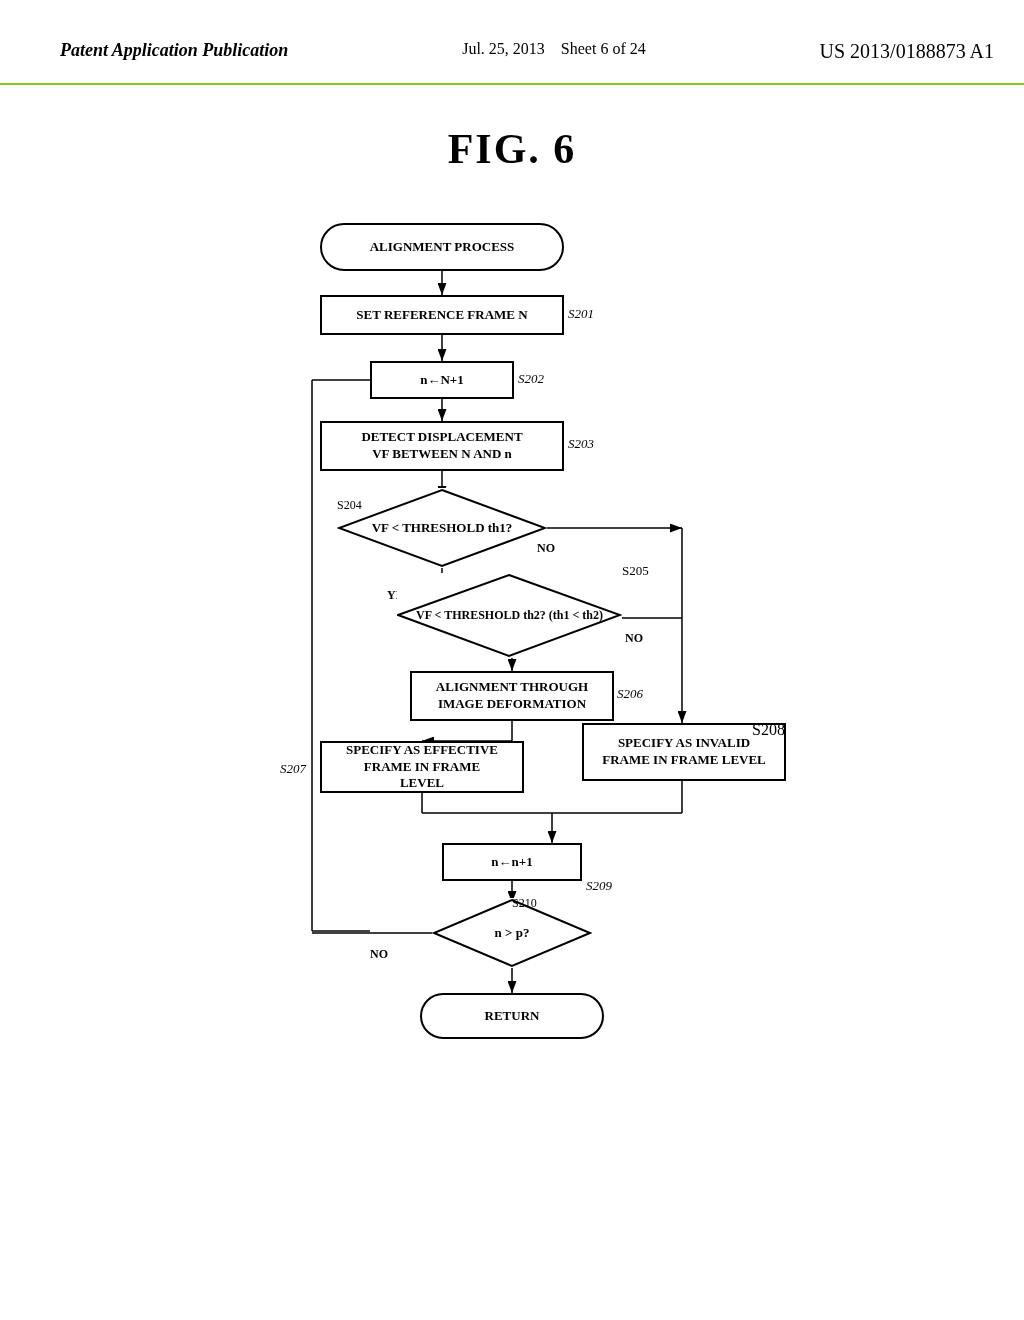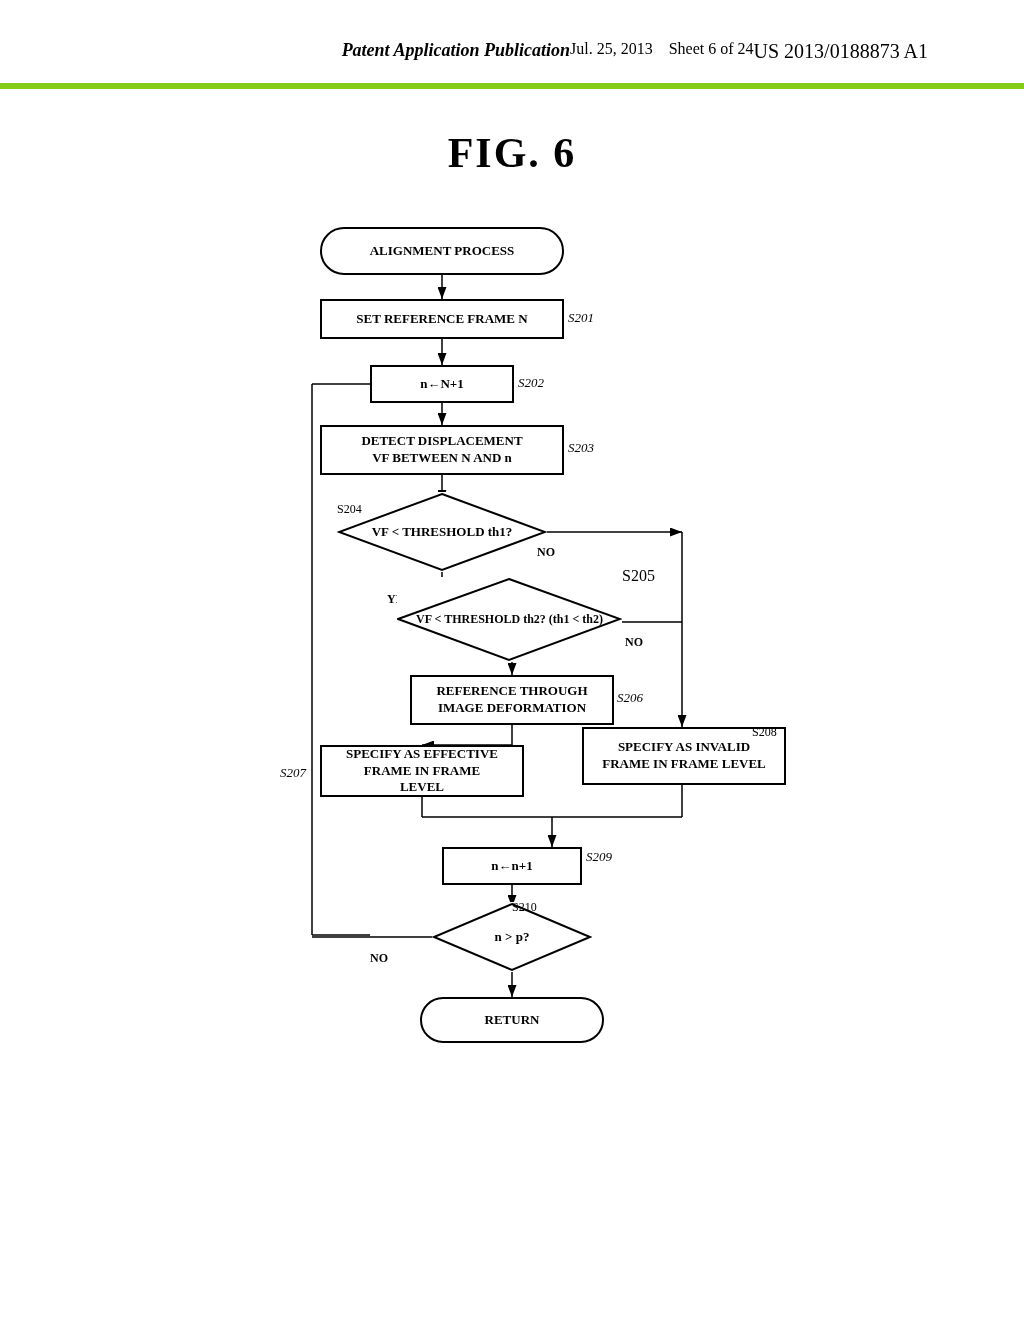--- a/index.html
+++ b/index.html
@@ -8,24 +8,24 @@
       font-family: 'Times New Roman', Times, serif;
       width: 1024px;
       min-height: 1320px;
       position: relative;
       overflow-x: hidden;
     }
 
     
     .header {
       display: flex;
-      justify-content: flex-end;
+      justify-content: space-between;
       align-items: flex-start;
-      padding: 40px 96px 20px 60px;
-      border-bottom: 6px solid #84cc16;
+      padding: 40px 30px 20px 60px;
+      border-bottom: 2px solid #84cc16;
     }
     .header-left {
       font-size: 18px;
       font-weight: bold;
       font-style: italic;
     }
     .header-center {
       font-size: 16px;
       text-align: center;
     }
@@ -215,48 +215,48 @@
 
   <div class="fc-diamond" style="left:235px; top:370px; width:225px; height:85px;">
     <div class="fc-diamond-inner">
       <svg width="225" height="85" viewBox="0 0 225 85">
         <polygon points="112,2 223,42 112,83 1,42" fill="#fff" stroke="#000" stroke-width="2"></polygon>
       </svg>
       <div class="fc-diamond-text" style="font-size:12px;">VF &lt; THRESHOLD th2?
 (th1 &lt; th2)</div>
     </div>
   </div>
-  <div class="fc-label" style="left:460px; top:360px; font-style:normal; font-size:16px;">S205</div>
+  <div class="fc-label" style="left:460px; top:360px; font-style:normal; font-size:13px;">S205</div>
 
   <div class="yn-label" style="left:330px; top:452px;">YES</div>
 
   <div class="yn-label" style="left:463px; top:406px;">NO</div>
 
   <div class="fc-box" style="left:248px; top:468px; width:204px; height:50px; padding:0 6px; white-space:pre-line;">
-    <span style="white-space:pre-line;">REFERENCE THROUGH
+    <span style="white-space:pre-line;">ALIGNMENT THROUGH
 IMAGE DEFORMATION</span>
   </div>
   <div class="fc-label" style="left:455px; top:483px;">S206</div>
 
   <div class="fc-box" style="left:158px; top:538px; width:204px; height:52px; padding:0 21px; white-space:pre-line;">
     <span style="white-space:pre-line;">SPECIFY AS EFFECTIVE
 FRAME IN FRAME LEVEL</span>
   </div>
   <div class="fc-label" style="left:118px; top:558px;">S207</div>
 
   <div class="fc-box" style="left:420px; top:520px; width:204px; height:58px; padding:0 6px; white-space:pre-line;">
     <span style="white-space:pre-line;">SPECIFY AS INVALID
 FRAME IN FRAME LEVEL</span>
   </div>
-  <div class="fc-label" style="left:590px; top:518px; font-style:normal; font-size:12px;">S208</div>
+  <div class="fc-label" style="left:590px; top:518px; font-style:normal; font-size:16px;">S208</div>
 
   <div class="fc-box" style="left:280px; top:640px; width:140px; height:38px;">
     <span>n←n+1</span>
   </div>
-  <div class="fc-label" style="left:424px; top:642px;">S209</div>
+  <div class="fc-label" style="left:424px; top:675px;">S209</div>
 
   <div class="fc-diamond" style="left:270px; top:695px; width:160px; height:70px;">
     <div class="fc-diamond-inner">
       <svg width="160" height="70" viewBox="0 0 160 70">
         <polygon points="80,2 158,35 80,68 2,35" fill="#fff" stroke="#000" stroke-width="2"></polygon>
       </svg>
       <div class="fc-diamond-text">n &gt; p?</div>
     </div>
   </div>
   <div class="fc-label" style="left:350px; top:693px; font-style:normal; font-size:12px;">S210</div>

